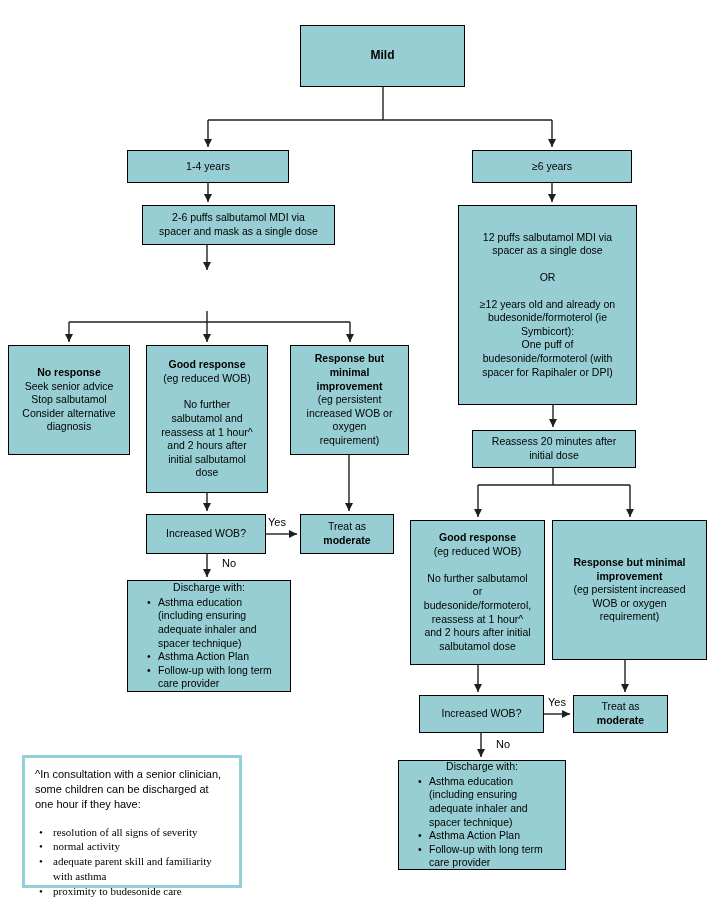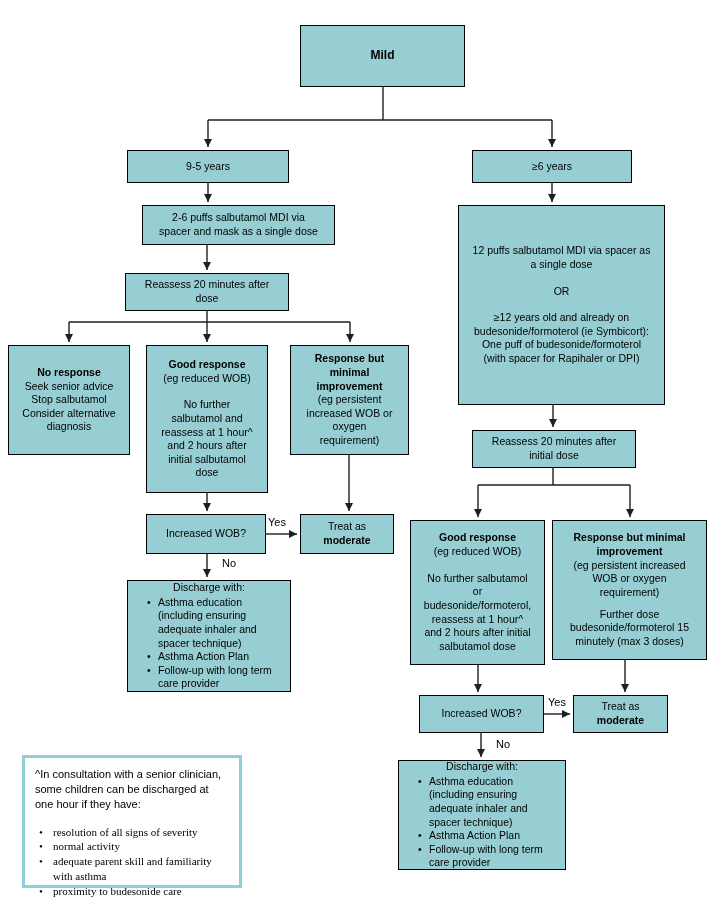--- a/index.html
+++ b/index.html
@@ -67,33 +67,30 @@
       <path d="M544,714 H570" marker-end="url(#arrow)"></path>
       <path d="M481,733 V757" marker-end="url(#arrow)"></path>
     </g>
   </svg>
 
   <div class="node" style="left:300px;top:25px;width:165px;height:62px;">
     <div class="mild-title">Mild</div>
   </div>
 
   <div class="node" style="left:127px;top:150px;width:162px;height:33px;">
-    <div>9-5 years</div>
+    <div>1-4 years</div>
   </div>
   <div class="node" style="left:472px;top:150px;width:160px;height:33px;">
     <div>≥6 years</div>
   </div>
 
   <div class="node" style="left:110px;top:205px;width:193px;height:40px;margin-left:32px;">
     <div>2-6 puffs salbutamol MDI via spacer and mask as a single dose</div>
   </div>
 
-  <div class="node" style="left:125px;top:273px;width:164px;height:38px;">
-    <div>Reassess 20 minutes after dose</div>
-  </div>
 
   <div class="node" style="left:8px;top:345px;width:122px;height:110px;">
     <div class="bold">No response</div>
     <div>Seek senior advice</div>
     <div>Stop salbutamol</div>
     <div>Consider alternative diagnosis</div>
   </div>
 
   <div class="node" style="left:146px;top:345px;width:122px;height:148px;">
     <div class="bold">Good response</div>
@@ -117,41 +114,40 @@
 
   <div class="node" style="left:127px;top:580px;width:164px;height:112px;">
     <div>Discharge with:</div>
     <ul class="bullets">
       <li>Asthma education (including ensuring adequate inhaler and spacer technique)</li>
       <li>Asthma Action Plan</li>
       <li>Follow-up with long term care provider</li>
     </ul>
   </div>
 
-  <div class="node" style="left:458px;top:205px;width:207px;height:200px;">
+  <div class="node" style="left:458px;top:205px;width:179px;height:200px;">
     <div>12 puffs salbutamol MDI via spacer as a single dose</div>
     <div class="gap-top">OR</div>
     <div class="gap-top">≥12 years old and already on budesonide/formoterol (ie Symbicort):</div>
     <div>One puff of budesonide/formoterol (with spacer for Rapihaler or DPI)</div>
   </div>
 
   <div class="node" style="left:472px;top:430px;width:164px;height:38px;">
     <div>Reassess 20 minutes after initial dose</div>
   </div>
 
   <div class="node" style="left:410px;top:520px;width:135px;height:145px;">
     <div class="bold">Good response</div>
     <div>(eg reduced WOB)</div>
     <div class="gap-top">No further salbutamol or budesonide/formoterol, reassess at 1 hour^ and 2 hours after initial salbutamol dose</div>
   </div>
 
   <div class="node" style="left:552px;top:520px;width:155px;height:140px;">
     <div class="bold">Response but minimal improvement</div>
     <div>(eg persistent increased WOB or oxygen requirement)</div>
-    <div class="gap-top-sm">Further dose budesonide/formoterol 15 minutely (max 3 doses)</div>
   </div>
 
   <div class="node" style="left:419px;top:695px;width:125px;height:38px;">
     <div>Increased WOB?</div>
   </div>
 
   <div class="node" style="left:573px;top:695px;width:95px;height:38px;">
     <div>Treat as</div>
     <div class="bold">moderate</div>
   </div>

